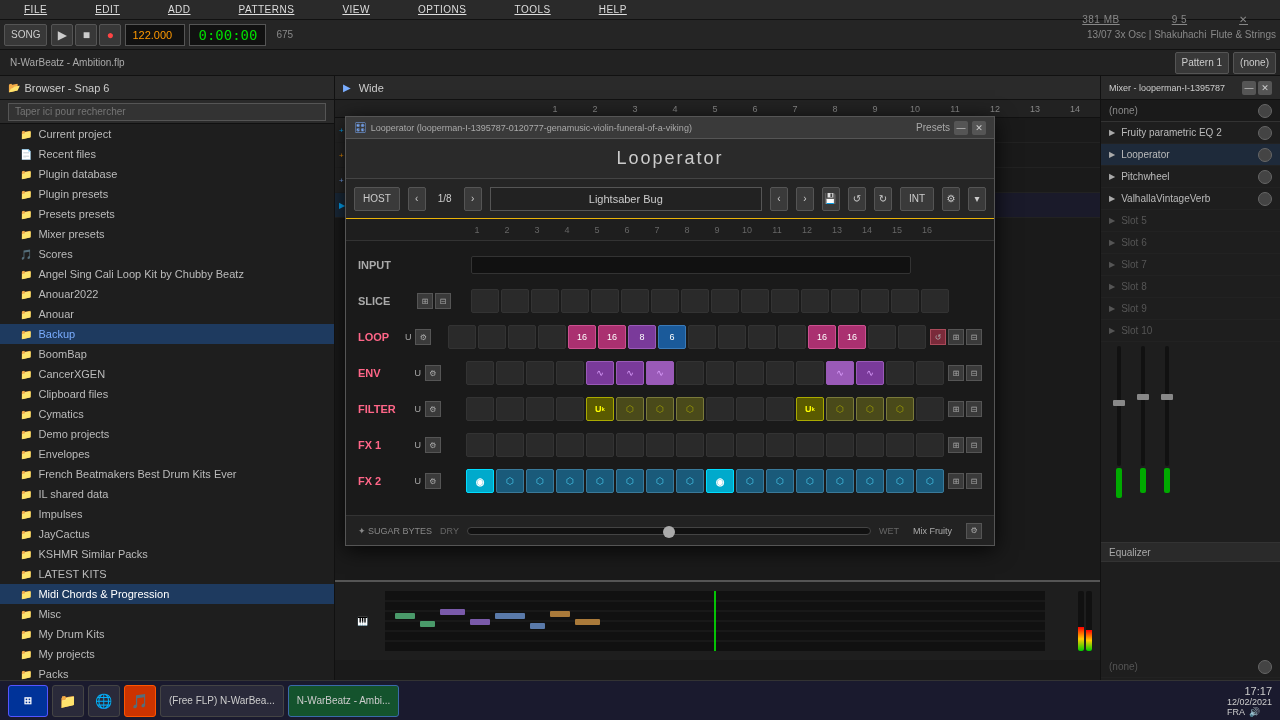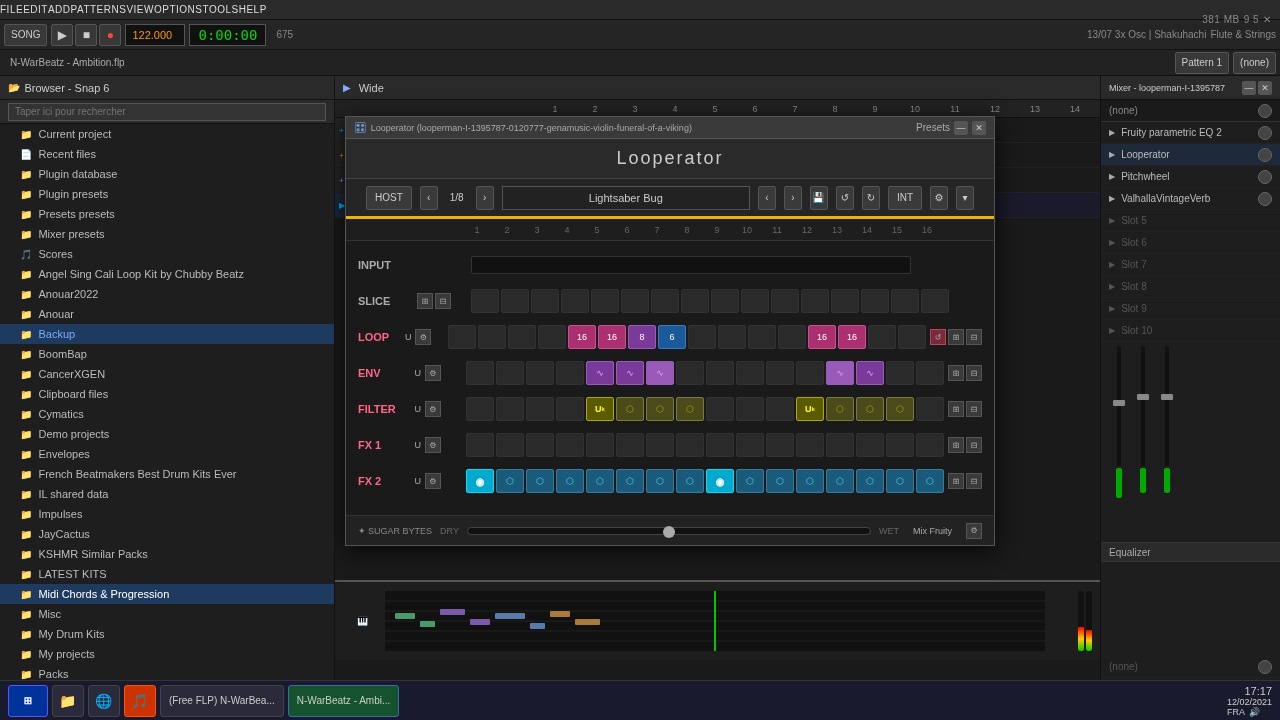--- a/index.html
+++ b/index.html
@@ -3,21 +3,21 @@
   <meta charset="utf-8">
   <style>
     * { margin: 0; padding: 0; box-sizing: border-box; }
     body { width: 1280px; height: 720px; overflow: hidden; background: #1a1a1a; font-family: 'Arial', sans-serif; font-size: 11px; color: #ccc; }
 
     
     #menu-bar {
       width: 100%; height: 20px; background: #2a2a2a; display: flex; align-items: center;
       border-bottom: 1px solid #111;
     }
-    #menu-bar span { padding: 0 0; font-size: 10px; color: #ddd; cursor: pointer; text-transform: uppercase; letter-spacing: 0.5px; }
+    #menu-bar span { padding: 0 24px; font-size: 10px; color: #ddd; cursor: pointer; text-transform: uppercase; letter-spacing: 0.5px; text-decoration: underline; }
 
     
     #toolbar {
       width: 100%; height: 30px; background: #252525; display: flex; align-items: center;
       border-bottom: 1px solid #111; padding: 0 4px; gap: 4px;
     }
     .toolbar-btn {
       height: 22px; padding: 0 6px; background: #383838; border: 1px solid #555;
       color: #ccc; font-size: 10px; cursor: pointer; border-radius: 2px; display: flex; align-items: center;
     }
@@ -159,22 +159,22 @@
       background: #1a1a1a; height: calc(100% - 22px); display: flex; flex-direction: column;
     }
     #looperator-header {
       height: 40px; background: #2a2a2a; display: flex; align-items: center; justify-content: center;
       border-bottom: 1px solid #444;
     }
     #looperator-name {
       font-size: 18px; color: #ccc; letter-spacing: 2px; font-weight: 300;
     }
     #looperator-controls {
-      height: 40px; background: #252525; display: flex; align-items: center; padding: 0 20px;
-      gap: 8px; border-bottom: 3px solid #eab308;
+      height: 40px; background: #252525; display: flex; align-items: center; padding: 0 8px;
+      gap: 8px; border-bottom: 1px solid #eab308;
     }
     .loop-ctrl-btn {
       height: 24px; padding: 0 8px; background: #3a3a3a; border: 1px solid #555;
       color: #ccc; font-size: 10px; cursor: pointer; border-radius: 2px;
     }
     .preset-display {
       flex: 1; height: 24px; background: #222; border: 1px solid #555;
       color: #ccc; font-size: 11px; display: flex; align-items: center; justify-content: center;
     }
 

